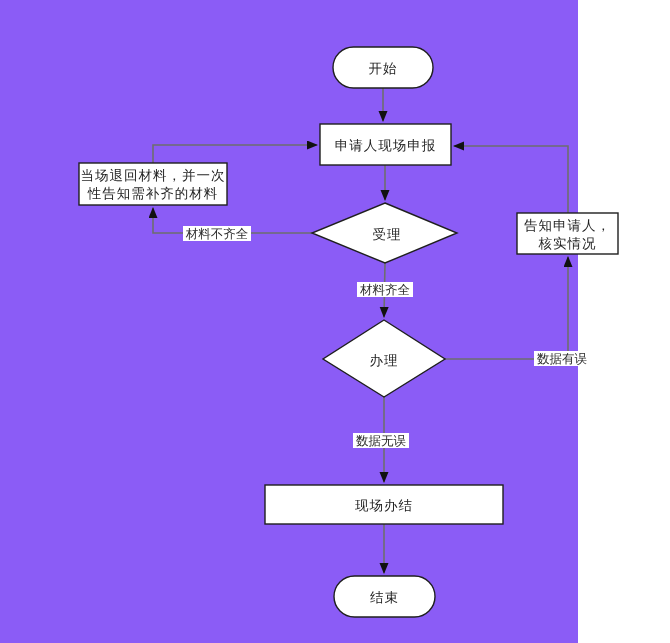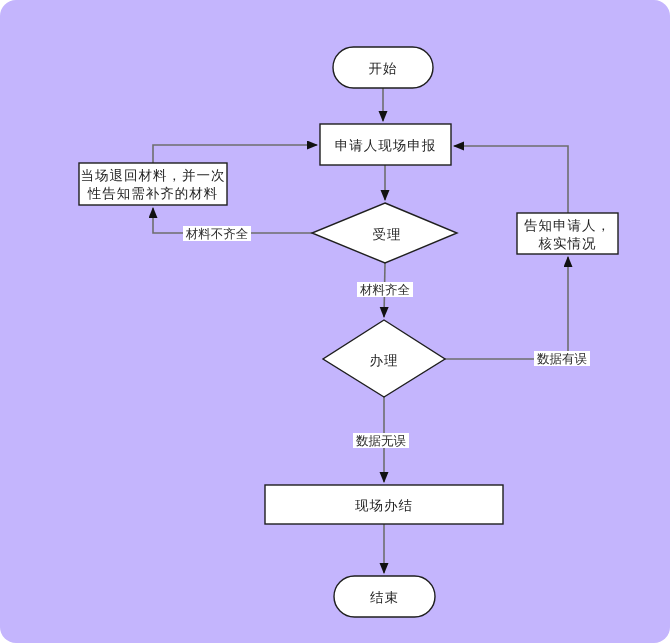--- a/index.html
+++ b/index.html
@@ -2,25 +2,24 @@
 <html><head>
 <meta charset="utf-8">
 <style>
   html, body {
     margin: 0;
     padding: 0;
     background: #ffffff;
   }
   .canvas {
     position: relative;
-    width: 670px;
+    width: 578px;
     height: 643px;
-    background: #c4b5fd;
+    background: #8b5cf6;
     font-family: "DejaVu Serif", "Liberation Serif", serif;
-    border-radius: 16px;
   }
   svg {
     display: block;
   }
   .node-shape {
     fill: #ffffff;
     stroke: #1f1f1f;
     stroke-width: 1.4;
   }
   .connector {

